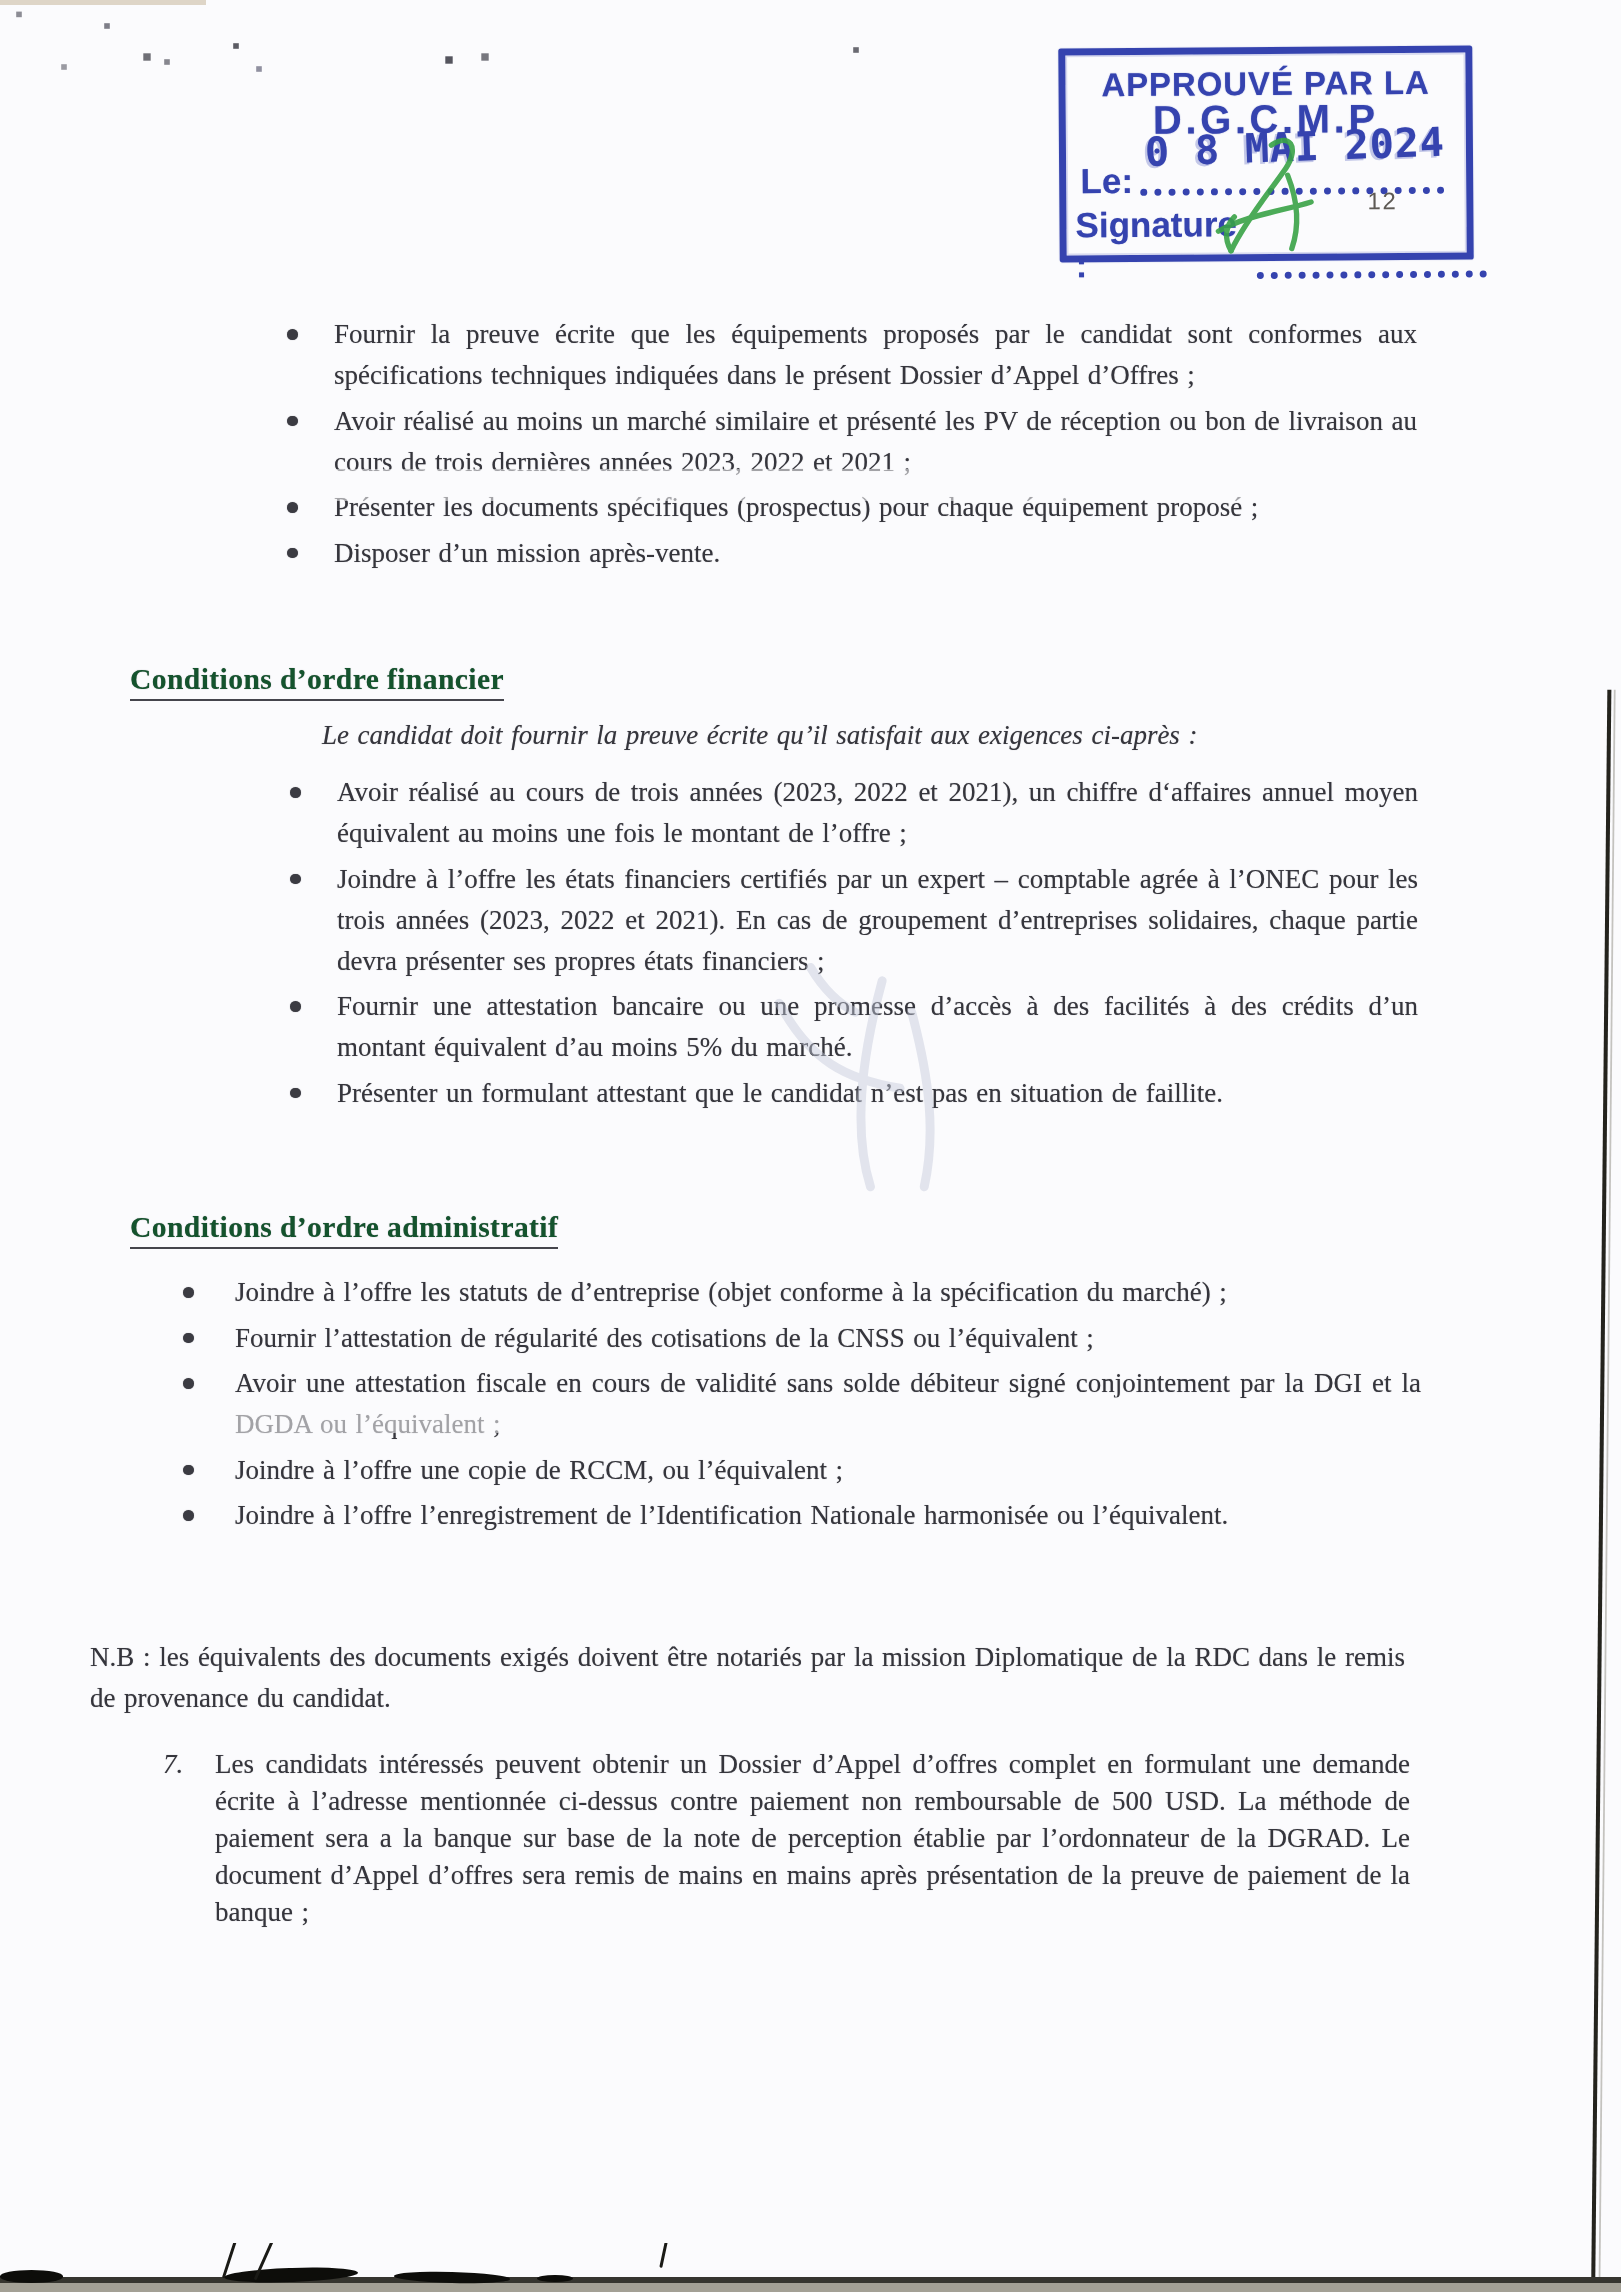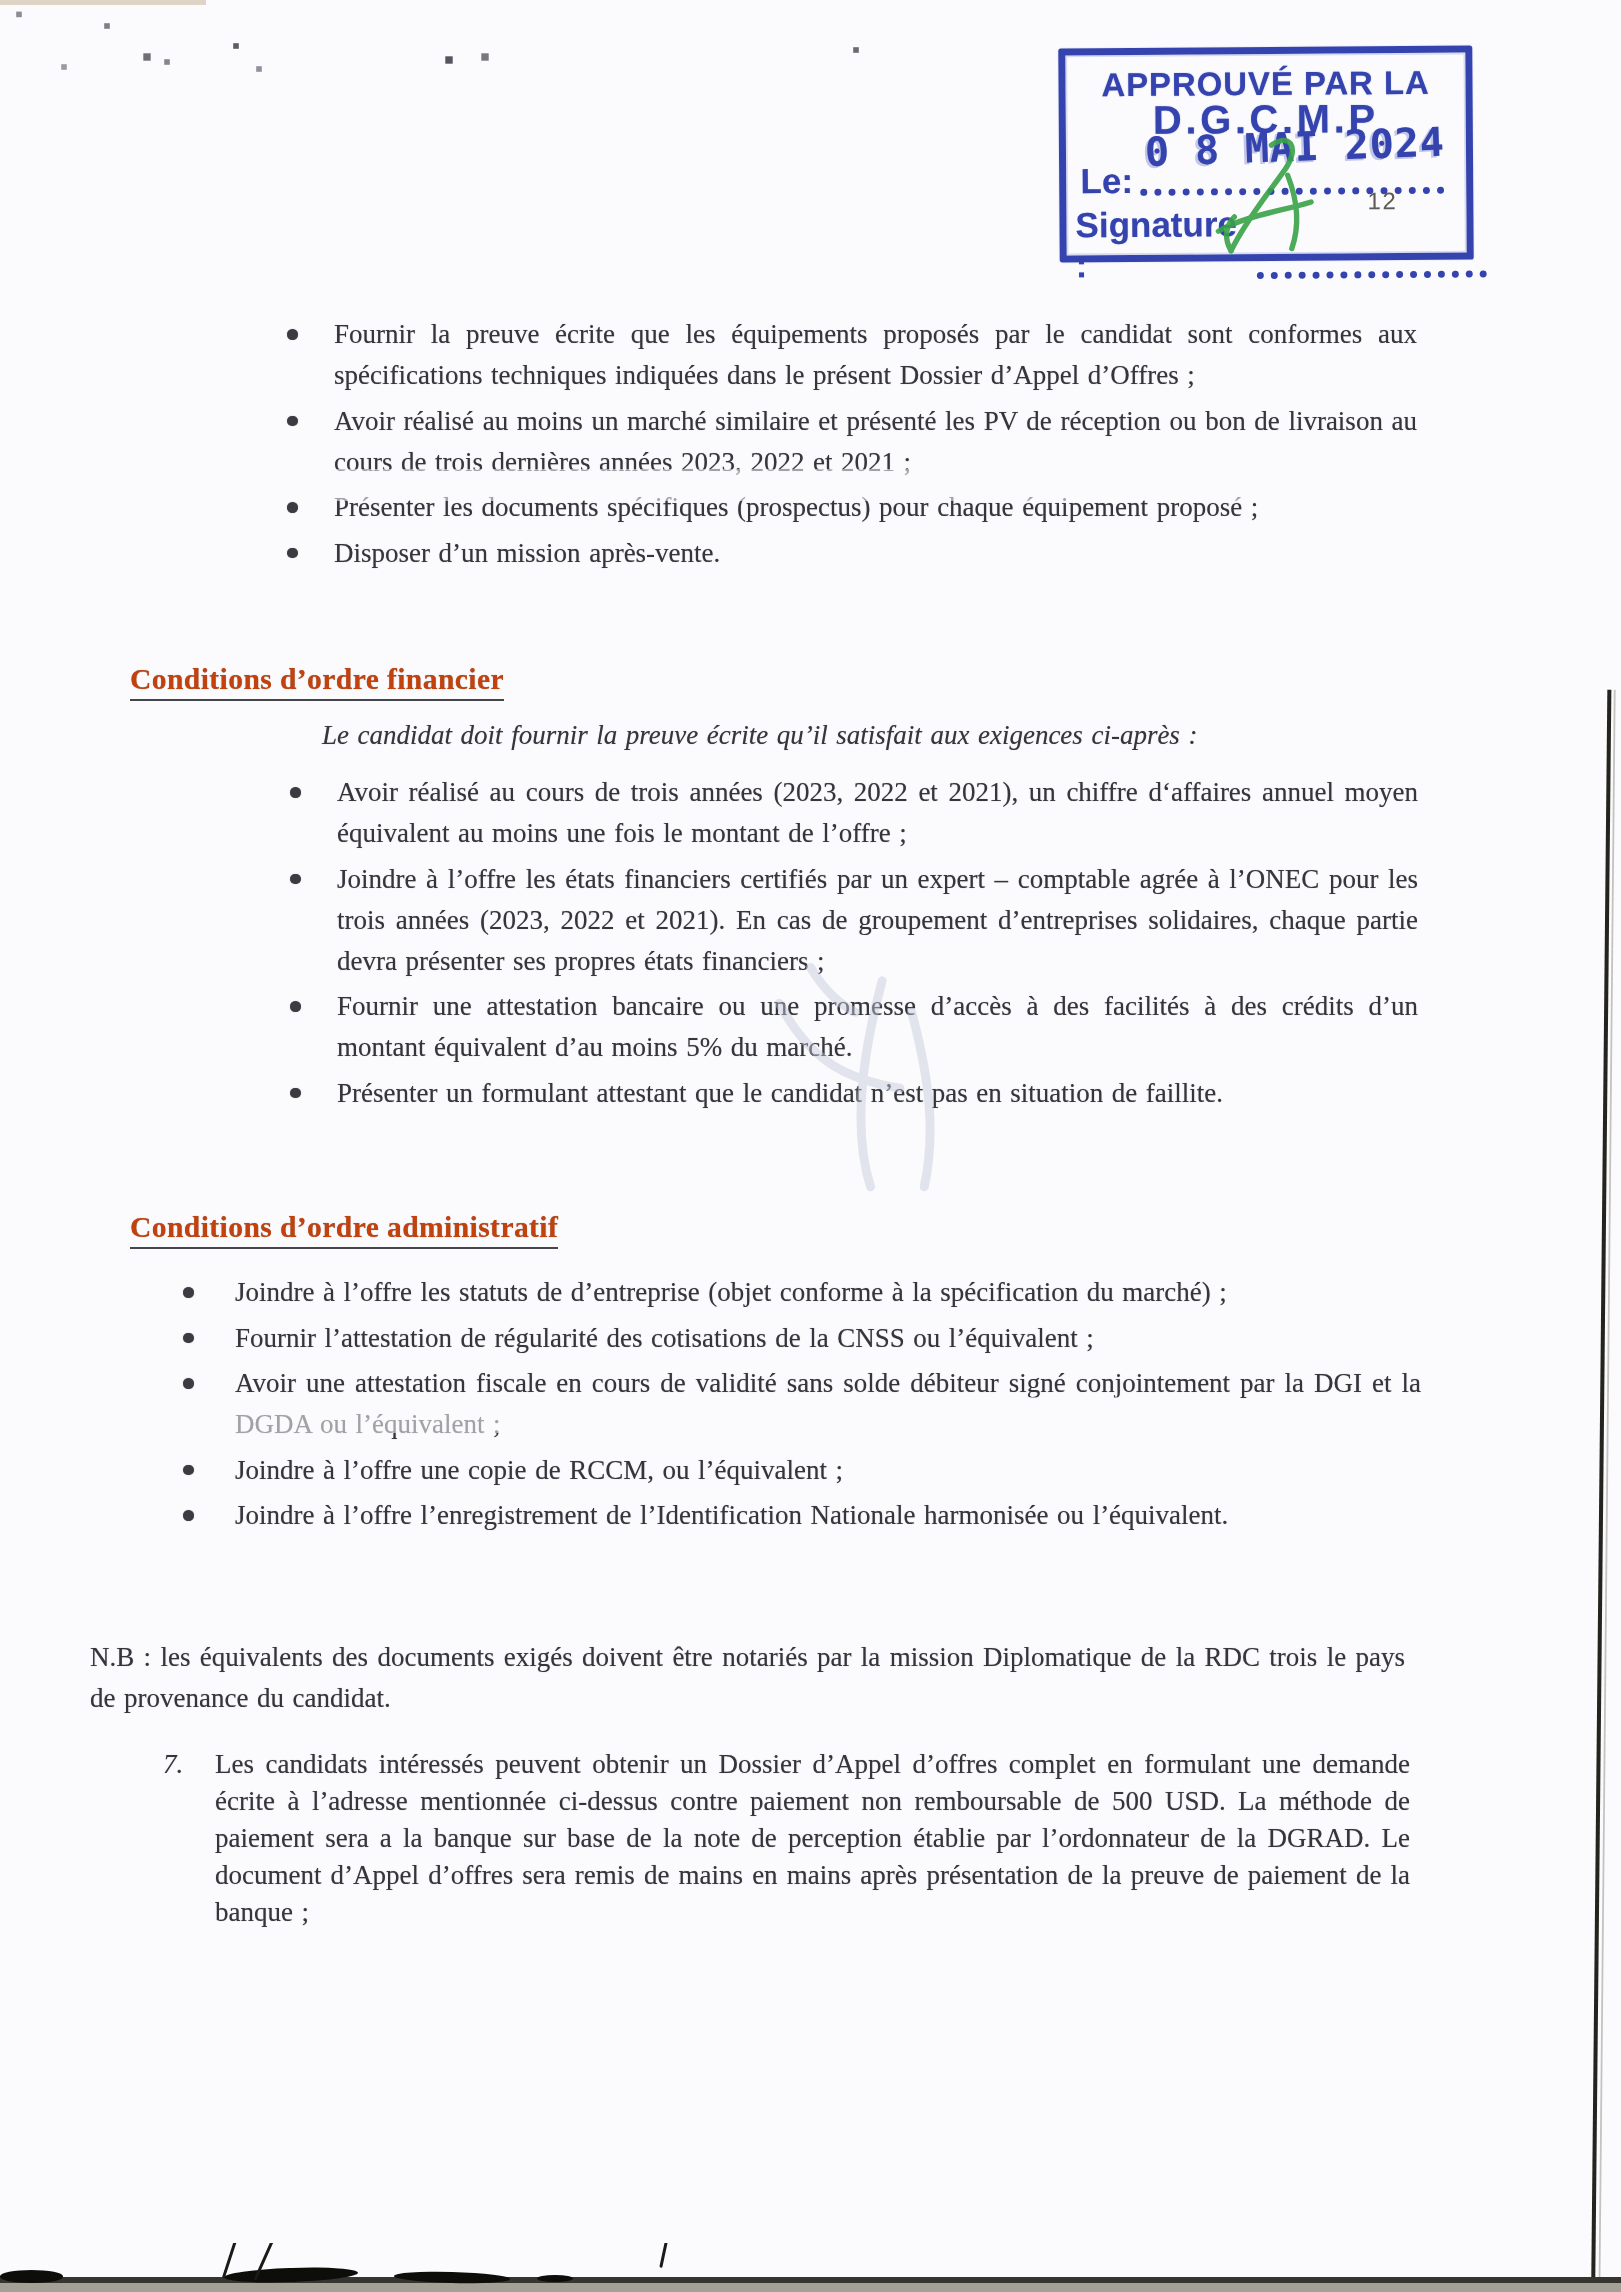--- a/index.html
+++ b/index.html
@@ -21,21 +21,21 @@
   .speckles{position:absolute;left:0;top:0;width:1.8px;height:1.8px;background:transparent;
     box-shadow:18px 13.4px 0 1.8px #8c8c94, 106px 25px 0 1.8px #7e7e88, 146px 56px 0 2.7px #6f6f76,
     166px 61px 0 1.8px #86868e, 63px 66px 0 1.8px #9a9aa2, 235px 45px 0 1.8px #5c5c64,
     855px 49px 0 1.8px #6a6a72, 448px 59px 0 2.7px #55555e, 484px 56px 0 2.7px #77777e,
     258px 68px 0 1.8px #9090a0;}
   .ghost-svg{position:absolute;left:0;top:0;pointer-events:none;}
   .fade-band{position:absolute;background:rgba(251,251,253,.55);pointer-events:none;}
   
   .txt{font-size:27px;line-height:41px;word-spacing:1.8px;text-align:justify;
        text-shadow:0 0 0.9px rgba(53,53,60,.45);}
-  .heading{position:absolute;font-size:29.6px;font-weight:700;color:#c2410c;
+  .heading{position:absolute;font-size:29.6px;font-weight:700;color:#14532d;
        border-bottom:2.7px solid #45454c;padding-bottom:2.7px;letter-spacing:0.4px;
        text-shadow:0 0 0.9px rgba(45,45,52,.5);}
   .blist{list-style:none;margin:11px;padding:0;position:absolute;}
   .blist li{position:relative;margin-bottom:4.5px;}
   .blist .dot{position:absolute;left:0;top:15px;width:10.7px;height:10.7px;border-radius:50%;
        background:#3b3b42;box-shadow:0 0 0.9px rgba(59,59,66,.6);}
   .list-a li{padding-left:47px;}
   .list-b li{padding-left:47px;}
   .list-c li{padding-left:52px;}
   .para{position:absolute;}
@@ -167,21 +167,21 @@
         <span class="dot"></span>
         <span>Joindre à l’offre une copie de RCCM, ou l’équivalent ;</span>
       </li>
 
       <li>
         <span class="dot"></span>
         <span>Joindre à l’offre l’enregistrement de l’Identification Nationale harmonisée ou l’équivalent.</span>
       </li>
     </ul>
 
-  <div class="para txt" style="left:90px;top:1637px;width:1315px;">N.B : les équivalents des documents exigés doivent être notariés par la mission Diplomatique de la RDC trois le pays de provenance du candidat.</div>
+  <div class="para txt" style="left:90px;top:1637px;width:1315px;">N.B : les équivalents des documents exigés doivent être notariés par la mission Diplomatique de la RDC dans le remis de provenance du candidat.</div>
 
   <div class="para txt item7" style="left:163px;top:1746px;width:1247px;line-height:37px;">
     <span class="num">7.</span>
     <div class="body">Les candidats intéressés peuvent obtenir un Dossier d’Appel d’offres complet en formulant une demande écrite à l’adresse mentionnée ci-dessus contre paiement non remboursable de 500 USD. La méthode de paiement sera a la banque sur base de la note de perception établie par l’ordonnateur de la DGRAD. Le document d’Appel d’offres sera remis de mains en mains après présentation de la preuve de paiement de la banque ;</div>
   </div>
 
   <div class="fade-band" style="left:269px;top:469px;width:1146px;height:32px;"></div>
   <div class="fade-band" style="left:170px;top:1397px;width:985px;height:36px;"></div>
 
   <svg class="ghost-svg" width="1621" height="2293" viewBox="0 0 1810 2560">

